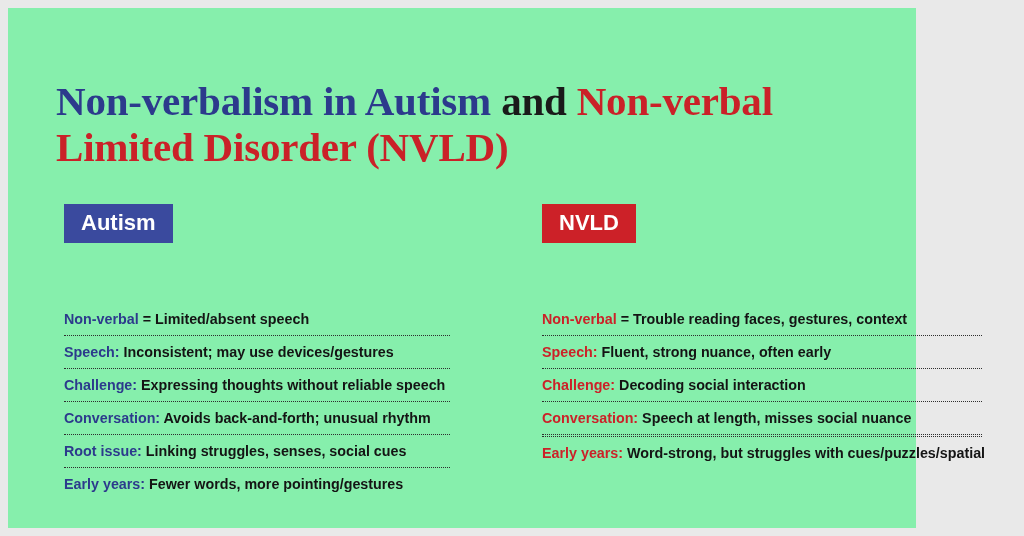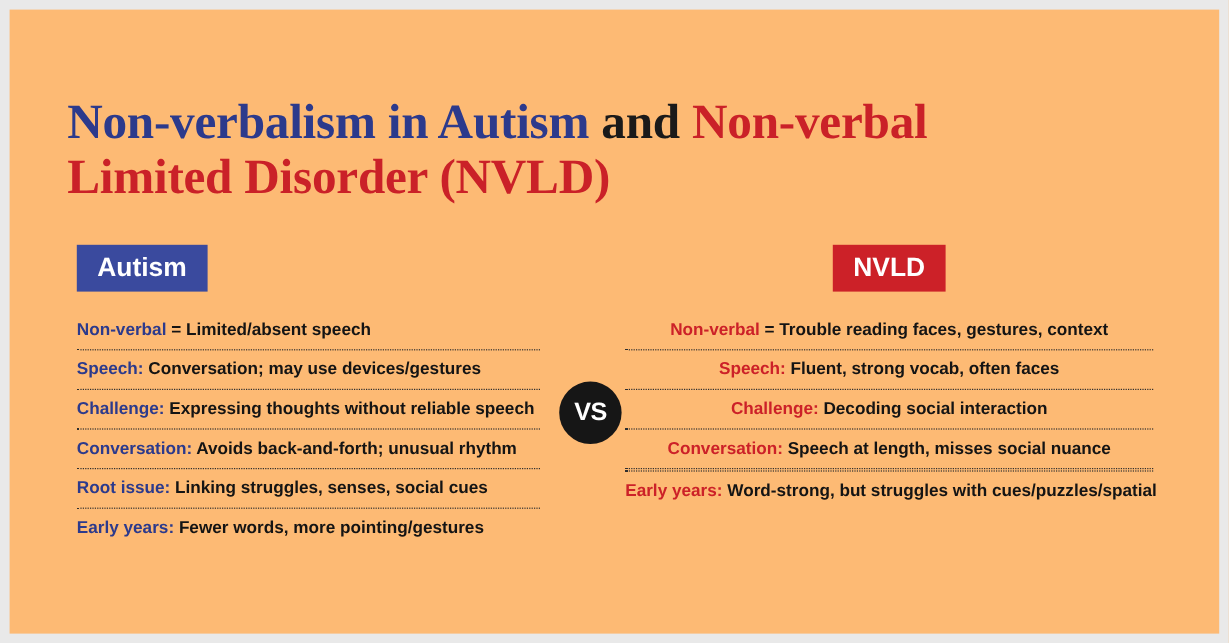--- a/index.html
+++ b/index.html
@@ -10,23 +10,23 @@
     width: 1024px;
     height: 536px;
     background: #e9e9e9;
     font-family: "Liberation Sans", sans-serif;
     overflow: hidden;
   }
   .frame {
     position: absolute;
     left: 8px;
     top: 8px;
-    width: 1008px;
+    width: 908px;
     height: 520px;
-    background: #fdba74;
+    background: #86efac;
     box-sizing: border-box;
   }
   .title {
     position: absolute;
     left: 48px;
     top: 70px;
     width: 900px;
     font-family: "Liberation Serif", serif;
     font-weight: bold;
     font-size: 41px;
@@ -35,37 +35,37 @@
   }
   .t-blue { color: #2c3a8c; }
   .t-red  { color: #ca2128; }
   .t-black{ color: #1a1a1a; }
 
   .col {
     position: absolute;
     top: 196px;
   }
   .col-left  { left: 56px;  width: 386px; }
-  .col-right { left: 513px; width: 440px; text-align: center; }
+  .col-right { left: 534px; width: 440px; }
 
   .badge {
     display: inline-block;
     color: #ffffff;
     font-family: "Liberation Sans", sans-serif;
     font-weight: bold;
     font-size: 22px;
     line-height: 1;
     padding: 8px 17px 9px 17px;
     margin-bottom: 17px;
     white-space: nowrap;
   }
   .badge-autism { background: #3a4a9e; text-align: center; }
   .badge-nvld   { background: #cc2128; }
 
-  .rows { display: block; }
+  .rows { display: block; margin-top: 44px; }
   .row {
     font-size: 14.3px;
     font-weight: bold;
     color: #141414;
     line-height: 18px;
     padding: 6px 0 6px 0;
     white-space: nowrap;
   }
   .row .lbl { font-weight: bold; }
   .col-left  .row .lbl { color: #2c3a8c; }
@@ -111,21 +111,21 @@
     <div class="rows">
 
       <div class="row">
         <span class="lbl">Non-verbal</span>
         <span class="val">= Limited/absent speech</span>
       </div>
       <div class="sep"></div>
 
       <div class="row">
         <span class="lbl">Speech:</span>
-        <span class="val">Conversation; may use devices/gestures</span>
+        <span class="val">Inconsistent; may use devices/gestures</span>
       </div>
       <div class="sep"></div>
 
       <div class="row">
         <span class="lbl">Challenge:</span>
         <span class="val">Expressing thoughts without reliable speech</span>
       </div>
       <div class="sep"></div>
 
       <div class="row">
@@ -153,21 +153,21 @@
     <div class="rows">
 
       <div class="row">
         <span class="lbl">Non-verbal</span>
         <span class="val">= Trouble reading faces, gestures, context</span>
       </div>
       <div class="sep"></div>
 
       <div class="row">
         <span class="lbl">Speech:</span>
-        <span class="val">Fluent, strong vocab, often faces</span>
+        <span class="val">Fluent, strong nuance, often early</span>
       </div>
       <div class="sep"></div>
 
       <div class="row">
         <span class="lbl">Challenge:</span>
         <span class="val">Decoding social interaction</span>
       </div>
       <div class="sep"></div>
 
       <div class="row">
@@ -179,15 +179,14 @@
       <div class="sep"></div>
 
       <div class="row">
         <span class="lbl">Early years:</span>
         <span class="val">Word-strong, but struggles with cues/puzzles/spatial</span>
       </div>
 
     </div>
   </div>
 
-  <div class="vs">VS</div>
 
 </div>
 
 </body></html>

